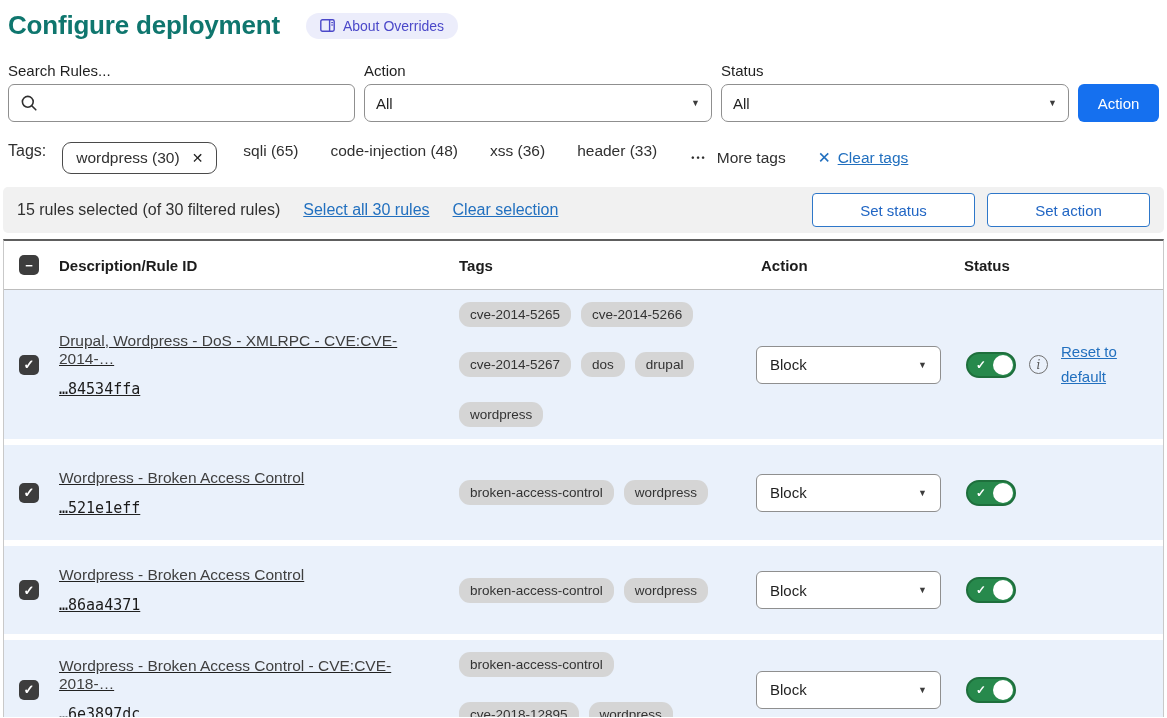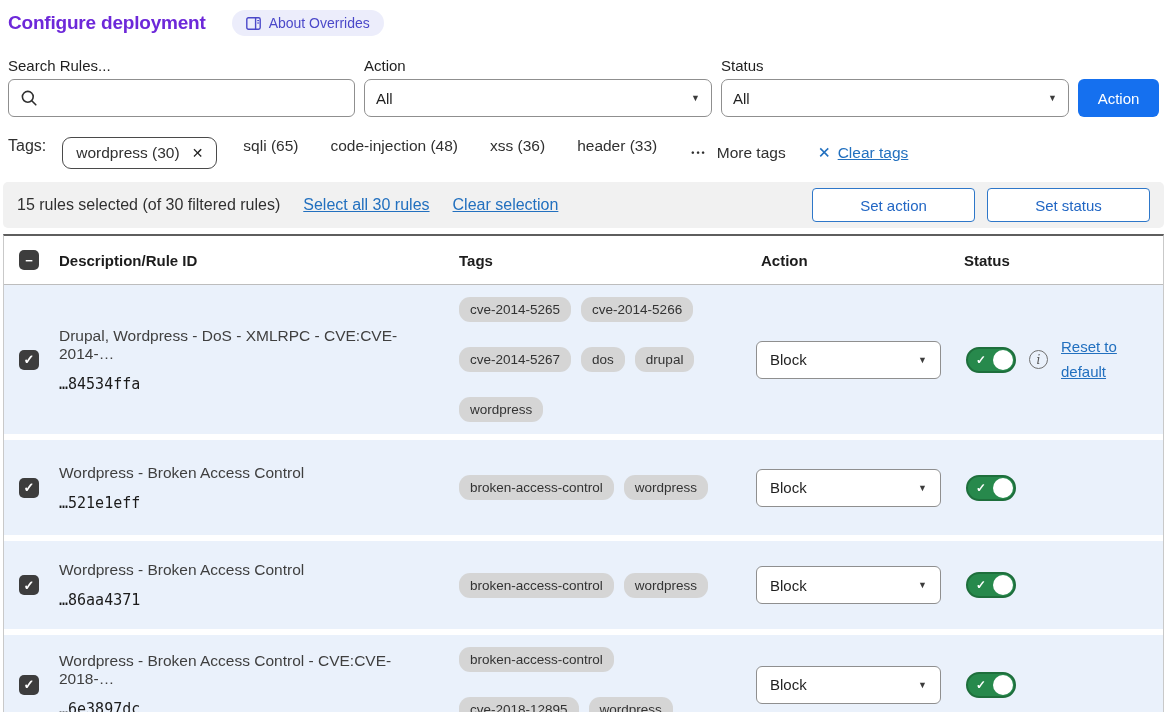--- a/index.html
+++ b/index.html
@@ -4,21 +4,21 @@
 <style>
   * { box-sizing: border-box; }
   html,body { margin:0; padding:0; }
   body {
     width:1167px; height:718px; overflow:hidden;
     background:#fff; color:#222;
     font-family:"Liberation Sans", sans-serif;
   }
   
   .page-header { display:flex; align-items:center; gap:26px; padding:10px 8px 0 8px; }
-  .page-title { margin:0; font-size:19px; font-weight:700; color:#6d28d9; letter-spacing:-0.2px; }
+  .page-title { margin:0; font-size:26px; font-weight:700; color:#0f766e; letter-spacing:-0.2px; }
   .badge {
     display:inline-flex; align-items:center; gap:8px;
     background:#ecedfb; color:#4b48c9; font-size:14px;
     padding:5px 14px; border-radius:13px; cursor:pointer;
   }
   
   .filters { display:flex; align-items:flex-end; gap:9px; padding:0 8px; margin-top:21px; }
   .field-label { display:block; font-size:15px; color:#1f1f1f; margin-bottom:5px; }
   .input-box, .select-box {
     height:38px; border:1px solid #8f8f8f; border-radius:6px; background:#fff;
@@ -67,21 +67,21 @@
   .cb {
     width:20px; height:20px; border-radius:5px; background:#3d3d3d; color:#fff;
     display:flex; align-items:center; justify-content:center; font-size:13px; font-weight:700; cursor:pointer;
   }
   .col-pad { padding-left:8px; }
   .col-action-pad { padding-left:5px; }
   .trow { background:#eaf1fb; margin-bottom:6px; }
   .row-tall { min-height:127px; }
   .row-mid  { min-height:95px; }
   .row-short{ min-height:88px; }
-  .desc-cell { padding:0 8px; }
+  .desc-cell { padding:0 8px;text-decoration:underline; }
   .desc { font-size:15.5px; color:#3f3f3f; margin-bottom:12px; }
   .rule-id { font-family:"DejaVu Sans Mono", monospace; font-size:15px; color:#1b1b1b; }
   .tags-cell { padding:12px 8px; display:flex; flex-wrap:wrap; gap:25px 10px; max-width:276px; }
   .pill {
     background:#d5d5d5; color:#333; font-size:13.5px; padding:5px 11px;
     border-radius:11px; white-space:nowrap;
   }
   .select-sm {
     width:185px; height:38px; border:1px solid #8f8f8f; border-radius:6px; background:#fff;
     display:flex; align-items:center; justify-content:space-between; padding:0 13px;
@@ -166,22 +166,22 @@
       <span>✕</span>
       <span class="lbl">Clear tags</span>
     </span>
   </section>
 
   <section class="selection-bar">
     <span>15 rules selected (of 30 filtered rules)</span>
     <span class="bar-link">Select all 30 rules</span>
     <span class="bar-link">Clear selection</span>
     <span class="bar-buttons">
+      <button class="bar-btn">Set status</button>
       <button class="bar-btn">Set action</button>
-      <button class="bar-btn">Set status</button>
     </span>
   </section>
 
   <section class="rules-table">
 
     <div class="grid-cols thead">
       <div class="cb-cell">
         <span class="cb">−</span>
       </div>
       <div class="col-pad">Description/Rule ID</div>

